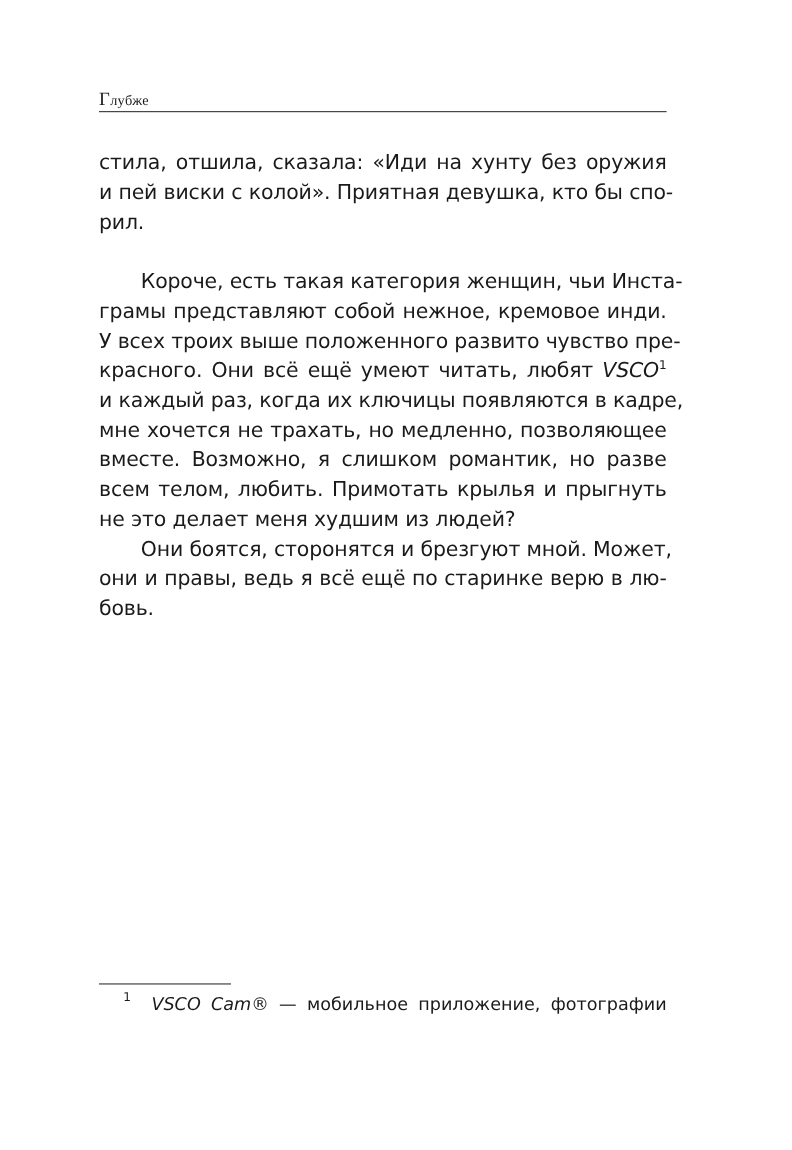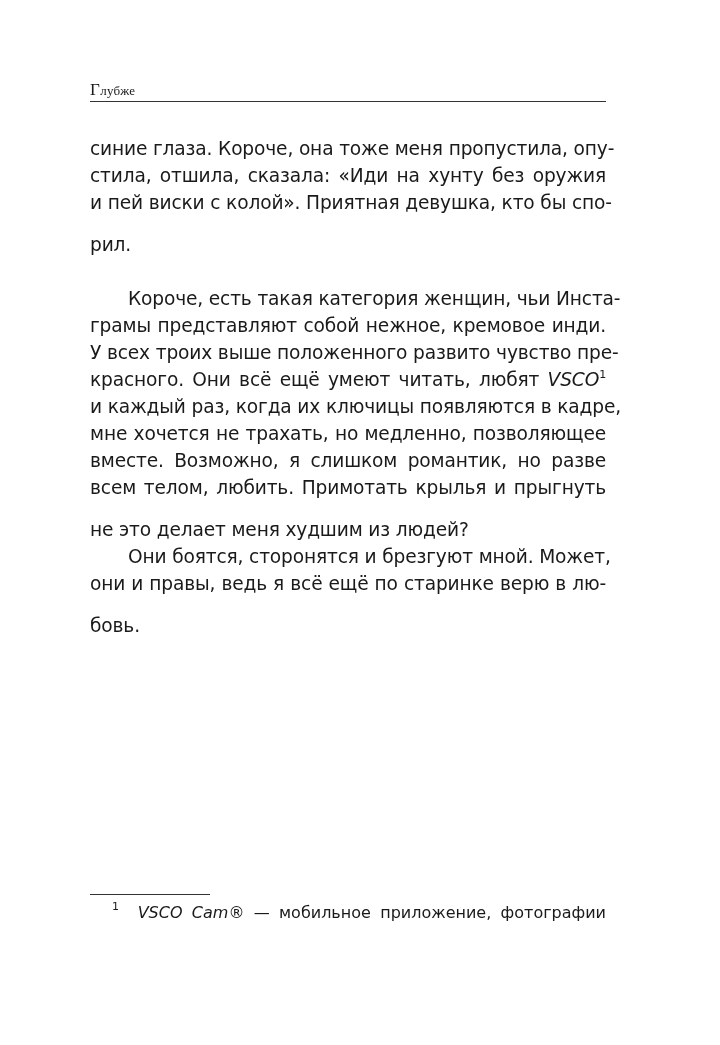--- a/index.html
+++ b/index.html
@@ -4,38 +4,37 @@
 <style>
   html, body { margin: 0; padding: 0; background: #ffffff; }
   body { width: 720px; height: 1045px; position: relative; overflow: hidden;
          font-family: "DejaVu Sans", sans-serif; color: #1a1a1a; }
   .page { position: absolute; left: 90px; top: 0; width: 516px; height: 1045px; }
   .running-head { position: absolute; top: 80px; left: 0; font-size: 17px; letter-spacing: 0.3px; line-height: 20px; font-family: Liberation Serif, serif; }
   .running-head .sc { font-size: 13px; }
   .head-rule { position: absolute; top: 101px; left: 0; width: 516px; height: 1px; background: #333; }
   .body-text { position: absolute; top: 135px; left: 0; width: 516px; font-size: 18.6px; line-height: 27px; letter-spacing: -0.15px; }
   .line { display: block; white-space: nowrap; text-align: justify; text-align-last: justify; height: 27px; }
-  .line.last { text-align-last: left; margin-top: 15px; }
+  .line.last { text-align-last: left; }
   .line.indent { padding-left: 38px; }
   .blank { height: 27px; }
   sup { font-size: 11px; line-height: 0; vertical-align: 8px; }
   i { }
   .fn-rule { position: absolute; top: 894px; left: 0; width: 120px; height: 1px; background: #333; }
   .footnote { position: absolute; top: 900px; left: 0; width: 516px; font-size: 16px; line-height: 26px; }
   .footnote .line.indent { padding-left: 22px; }
 </style>
 </head>
 <body>
 
 <div class="page">
   <div class="running-head"><span>Г</span><span class="sc">лубже</span></div>
   <div class="head-rule"></div>
 
   <div class="body-text">
-    <span class="line">синие глаза. Короче, она тоже меня пропустила, опу-</span>
     <span class="line">стила, отшила, сказала: «Иди на хунту без оружия</span>
     <span class="line">и пей виски с колой». Приятная девушка, кто бы спо-</span>
     <span class="line last">рил.</span>
     <div class="blank"></div>
     <span class="line indent">Короче, есть такая категория женщин, чьи Инста-</span>
     <span class="line">грамы представляют собой нежное, кремовое инди.</span>
     <span class="line">У всех троих выше положенного развито чувство пре-</span>
     <span class="line"><span>красного. Они всё ещё умеют читать, любят </span><i>VSCO</i><sup>1</sup></span>
     <span class="line">и каждый раз, когда их ключицы появляются в кадре,</span>
     <span class="line">мне хочется не трахать, но медленно, позволяющее</span>

